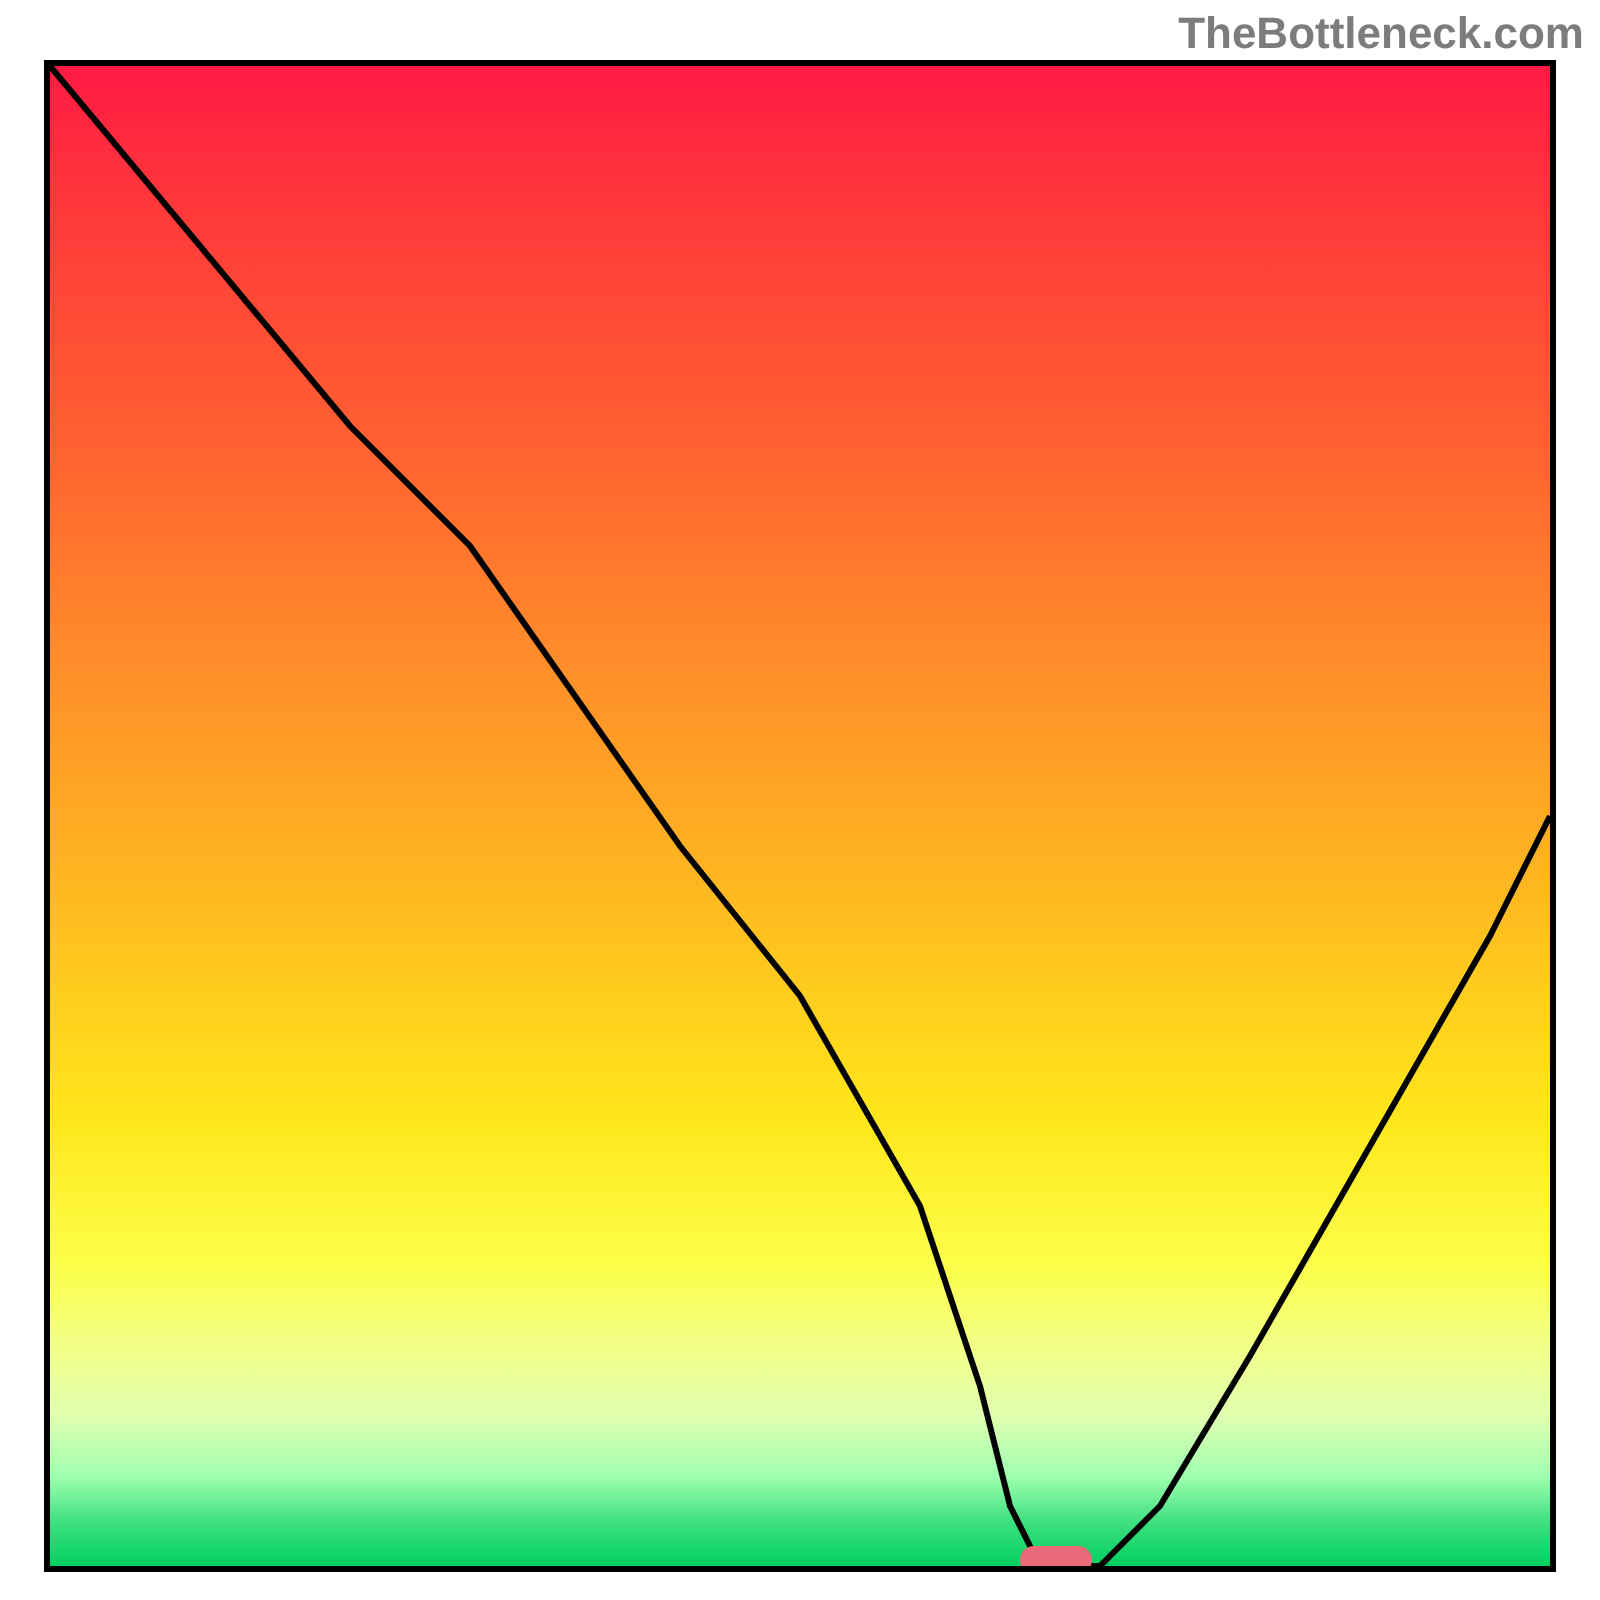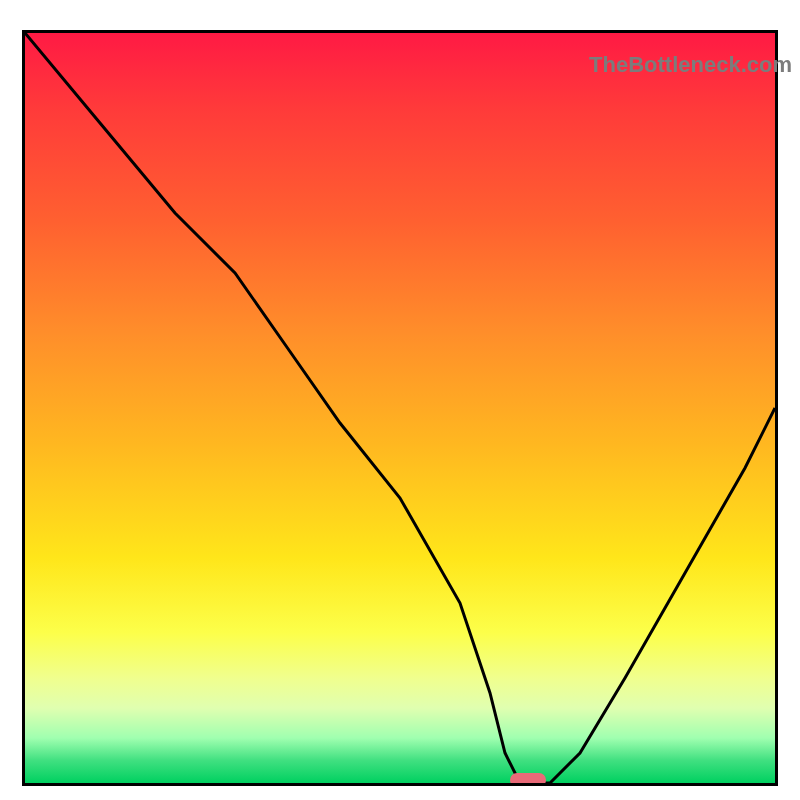--- a/index.html
+++ b/index.html
@@ -12,21 +12,20 @@
     background: #fff;
   }
   .watermark {
     position: absolute;
     top: 4px;
     right: 8px;
     font-size: 22px;
     font-weight: bold;
     color: #7c7c7c;
     z-index: 10;
-    margin-top: 48px;
   }
   .chart-frame {
     position: absolute;
     left: 22px;
     top: 30px;
     width: 756px;
     height: 756px;
     border: 3px solid #000;
     box-sizing: border-box;
     overflow: hidden;

